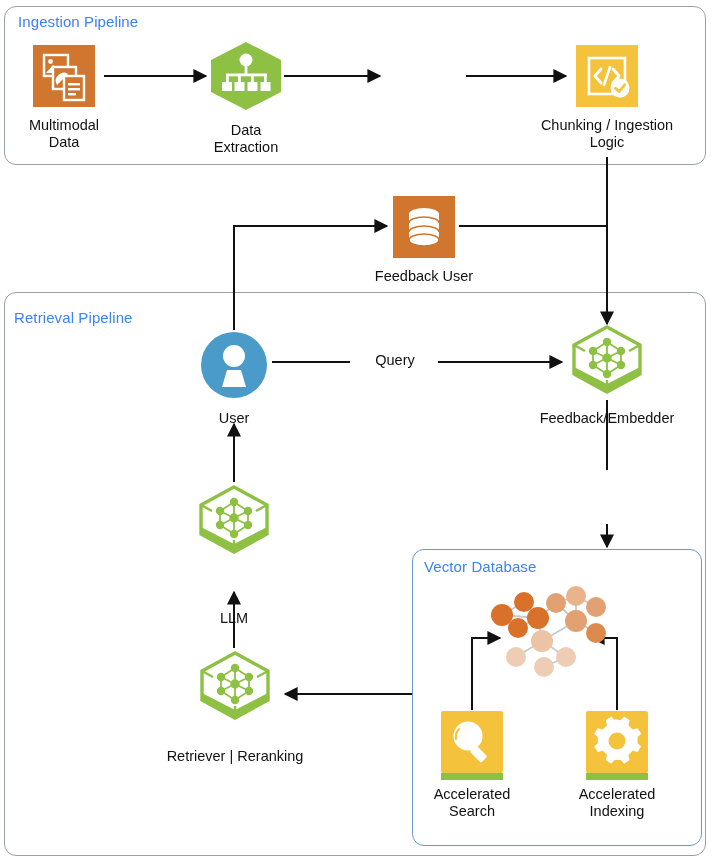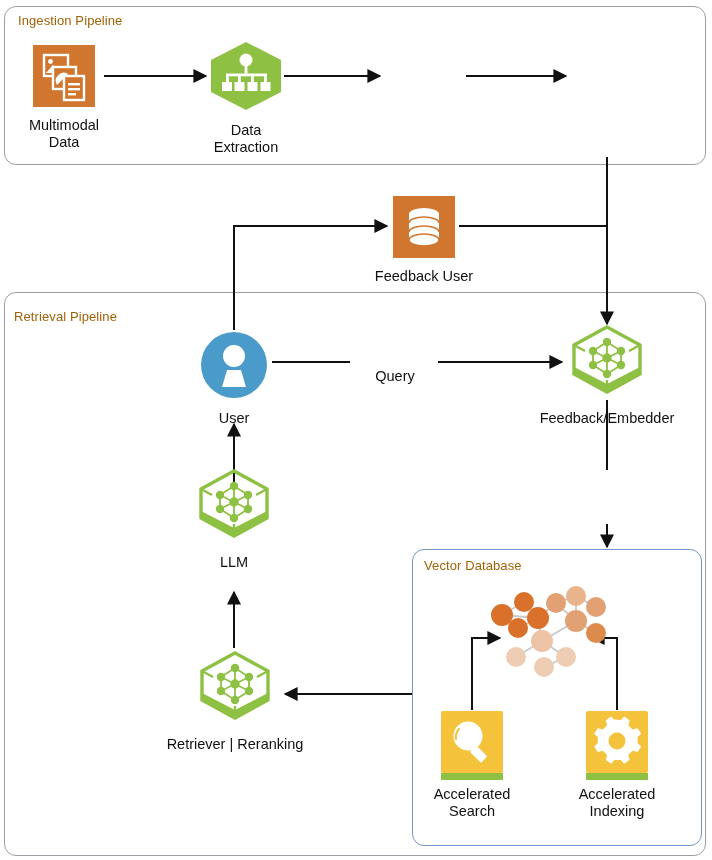--- a/index.html
+++ b/index.html
@@ -8,21 +8,21 @@
     font-family:"Liberation Sans","DejaVu Sans",sans-serif;
     color:#1a1a1a;
   }
   #stage{position:absolute;inset:0;width:712px;height:860px;}
   svg.layer{position:absolute;left:0;top:0;width:712px;height:860px;pointer-events:none;}
 
   .panel{
     position:absolute;border:1px solid #9aa0a6;border-radius:12px;background:transparent;
   }
   .panel-title{
-    position:absolute;font-size:13px;color:#a16207;letter-spacing:.1px;white-space:nowrap;
+    position:absolute;font-size:15px;color:#3b82f6;letter-spacing:.1px;white-space:nowrap;
   }
   .panel-blue{border:1px solid #6f97c7;}
 
   .node{position:absolute;display:flex;flex-direction:column;align-items:center;}
   .node .cap{
     margin-top:6px;text-align:center;font-size:14.5px;line-height:1.18;color:#111;white-space:pre-line;
   }
   .cap-sm{font-size:13.5px;}
   .icon-box{position:relative;display:block;}
 
@@ -126,20 +126,35 @@
         <rect x="27.5" y="42" width="10" height="9" fill="#fff"></rect>
         <rect x="40.5" y="42" width="10" height="9" fill="#fff"></rect>
         <rect x="53.5" y="42" width="10" height="9" fill="#fff"></rect>
       </svg>
     </span>
     <span class="cap">Data
 Extraction</span>
   </div>
 
 
+  <div class="node" style="left:527px;top:45px;width:160px;">
+    <span class="icon-box">
+      <svg width="62" height="62" viewBox="0 0 62 62">
+        <rect width="62" height="62" fill="#f5c23c"></rect>
+        <rect x="13" y="13" width="36" height="36" fill="none" stroke="#fff" stroke-width="2.6"></rect>
+        <path d="M25,24 L19,31 L25,38" stroke="#fff" stroke-width="2.8" fill="none" stroke-linecap="round" stroke-linejoin="round"></path>
+        <path d="M37,24 L43,31 L37,38" stroke="#fff" stroke-width="2.8" fill="none" stroke-linecap="round" stroke-linejoin="round"></path>
+        <path d="M34,22 L28,40" stroke="#fff" stroke-width="2.6" stroke-linecap="round"></path>
+        <circle cx="44" cy="43" r="9.5" fill="#fff"></circle>
+        <path d="M39.5,43.2 L43,46.6 L48.6,39.8" stroke="#f5c23c" stroke-width="2.8" fill="none" stroke-linecap="round" stroke-linejoin="round"></path>
+      </svg>
+    </span>
+    <span class="cap">Chunking / Ingestion
+Logic</span>
+  </div>
 
   <div class="node" style="left:361px;top:196px;width:126px;">
     <span class="icon-box">
       <svg width="62" height="62" viewBox="0 0 62 62">
         <rect width="62" height="62" fill="#d0762e"></rect>
         <ellipse cx="31" cy="18" rx="15" ry="6" fill="#fff"></ellipse>
         <path d="M16,18 v9 a15,6 0 0 0 30,0 v-9" fill="#fff"></path>
         <ellipse cx="31" cy="27" rx="15" ry="6" fill="#fff" stroke="#d0762e" stroke-width="1.6"></ellipse>
         <path d="M16,27 v9 a15,6 0 0 0 30,0 v-9" fill="#fff"></path>
         <ellipse cx="31" cy="36" rx="15" ry="6" fill="#fff" stroke="#d0762e" stroke-width="1.6"></ellipse>
@@ -155,21 +170,21 @@
       <svg width="70" height="70" viewBox="0 0 70 70">
         <circle cx="35" cy="35" r="33" fill="#4a9bc9"></circle>
         <circle cx="35" cy="26" r="11" fill="#fff"></circle>
         <path d="M23,57 L28,40 L42,40 L47,57 Z" fill="#fff"></path>
       </svg>
     </span>
     <span class="cap">User</span>
   </div>
 
   <div class="node" style="left:352px;top:352px;width:86px;">
-    <span class="cap" style="margin-top:16px">Query</span>
+    <span class="cap" style="margin-top:0">Query</span>
   </div>
 
   <div class="node" style="left:533px;top:324px;width:148px;">
     <span class="icon-box">
       <svg width="78" height="76" viewBox="0 0 78 76">
         <polygon points="39,3 72,21 72,50 39,68 6,50 6,21" fill="none" stroke="#8ec044" stroke-width="3.4"></polygon>
         <path d="M6,21 L17,27 M72,21 L61,27 M39,68 L39,56" stroke="#8ec044" stroke-width="2.4"></path>
         <polygon points="39,60 72,43 72,50 39,68 6,50 6,43" fill="#8ec044"></polygon>
         <g stroke="#8ec044" stroke-width="1.8" fill="none">
           <circle cx="39" cy="18" r="3.3" fill="#8ec044"></circle>
@@ -181,21 +196,21 @@
           <circle cx="39" cy="34" r="3.8" fill="#8ec044"></circle>
           <path d="M39,18 L25,27 L25,41 L39,50 L53,41 L53,27 Z"></path>
           <path d="M39,18 L39,50 M25,27 L53,41 M53,27 L25,41 M25,27 L39,34 M53,27 L39,34"></path>
         </g>
       </svg>
     </span>
     <span class="cap">Feedback/Embedder</span>
   </div>
 
 
-  <div class="node" style="left:196px;top:468px;width:76px;">
+  <div class="node" style="left:196px;top:484px;width:76px;gap:40px;">
     <span class="icon-box">
       <svg width="78" height="76" viewBox="0 0 78 76">
         <polygon points="39,3 72,21 72,50 39,68 6,50 6,21" fill="none" stroke="#8ec044" stroke-width="3.4"></polygon>
         <path d="M6,21 L17,27 M72,21 L61,27 M39,68 L39,56" stroke="#8ec044" stroke-width="2.4"></path>
         <polygon points="39,60 72,43 72,50 39,68 6,50 6,43" fill="#8ec044"></polygon>
         <g stroke="#8ec044" stroke-width="1.8" fill="none">
           <circle cx="39" cy="18" r="3.3" fill="#8ec044"></circle>
           <circle cx="25" cy="27" r="3.3" fill="#8ec044"></circle>
           <circle cx="53" cy="27" r="3.3" fill="#8ec044"></circle>
           <circle cx="25" cy="41" r="3.3" fill="#8ec044"></circle>
@@ -203,21 +218,21 @@
           <circle cx="39" cy="50" r="3.3" fill="#8ec044"></circle>
           <circle cx="39" cy="34" r="3.8" fill="#8ec044"></circle>
           <path d="M39,18 L25,27 L25,41 L39,50 L53,41 L53,27 Z"></path>
           <path d="M39,18 L39,50 M25,27 L53,41 M53,27 L25,41 M25,27 L39,34 M53,27 L39,34"></path>
         </g>
       </svg>
     </span>
     <span class="cap">LLM</span>
   </div>
 
-  <div class="node" style="left:155px;top:650px;width:160px;">
+  <div class="node" style="left:155px;top:650px;width:160px;gap:12px;">
     <span class="icon-box">
       <svg width="78" height="76" viewBox="0 0 78 76">
         <polygon points="39,3 72,21 72,50 39,68 6,50 6,21" fill="none" stroke="#8ec044" stroke-width="3.4"></polygon>
         <path d="M6,21 L17,27 M72,21 L61,27 M39,68 L39,56" stroke="#8ec044" stroke-width="2.4"></path>
         <polygon points="39,60 72,43 72,50 39,68 6,50 6,43" fill="#8ec044"></polygon>
         <g stroke="#8ec044" stroke-width="1.8" fill="none">
           <circle cx="39" cy="18" r="3.3" fill="#8ec044"></circle>
           <circle cx="25" cy="27" r="3.3" fill="#8ec044"></circle>
           <circle cx="53" cy="27" r="3.3" fill="#8ec044"></circle>
           <circle cx="25" cy="41" r="3.3" fill="#8ec044"></circle>

